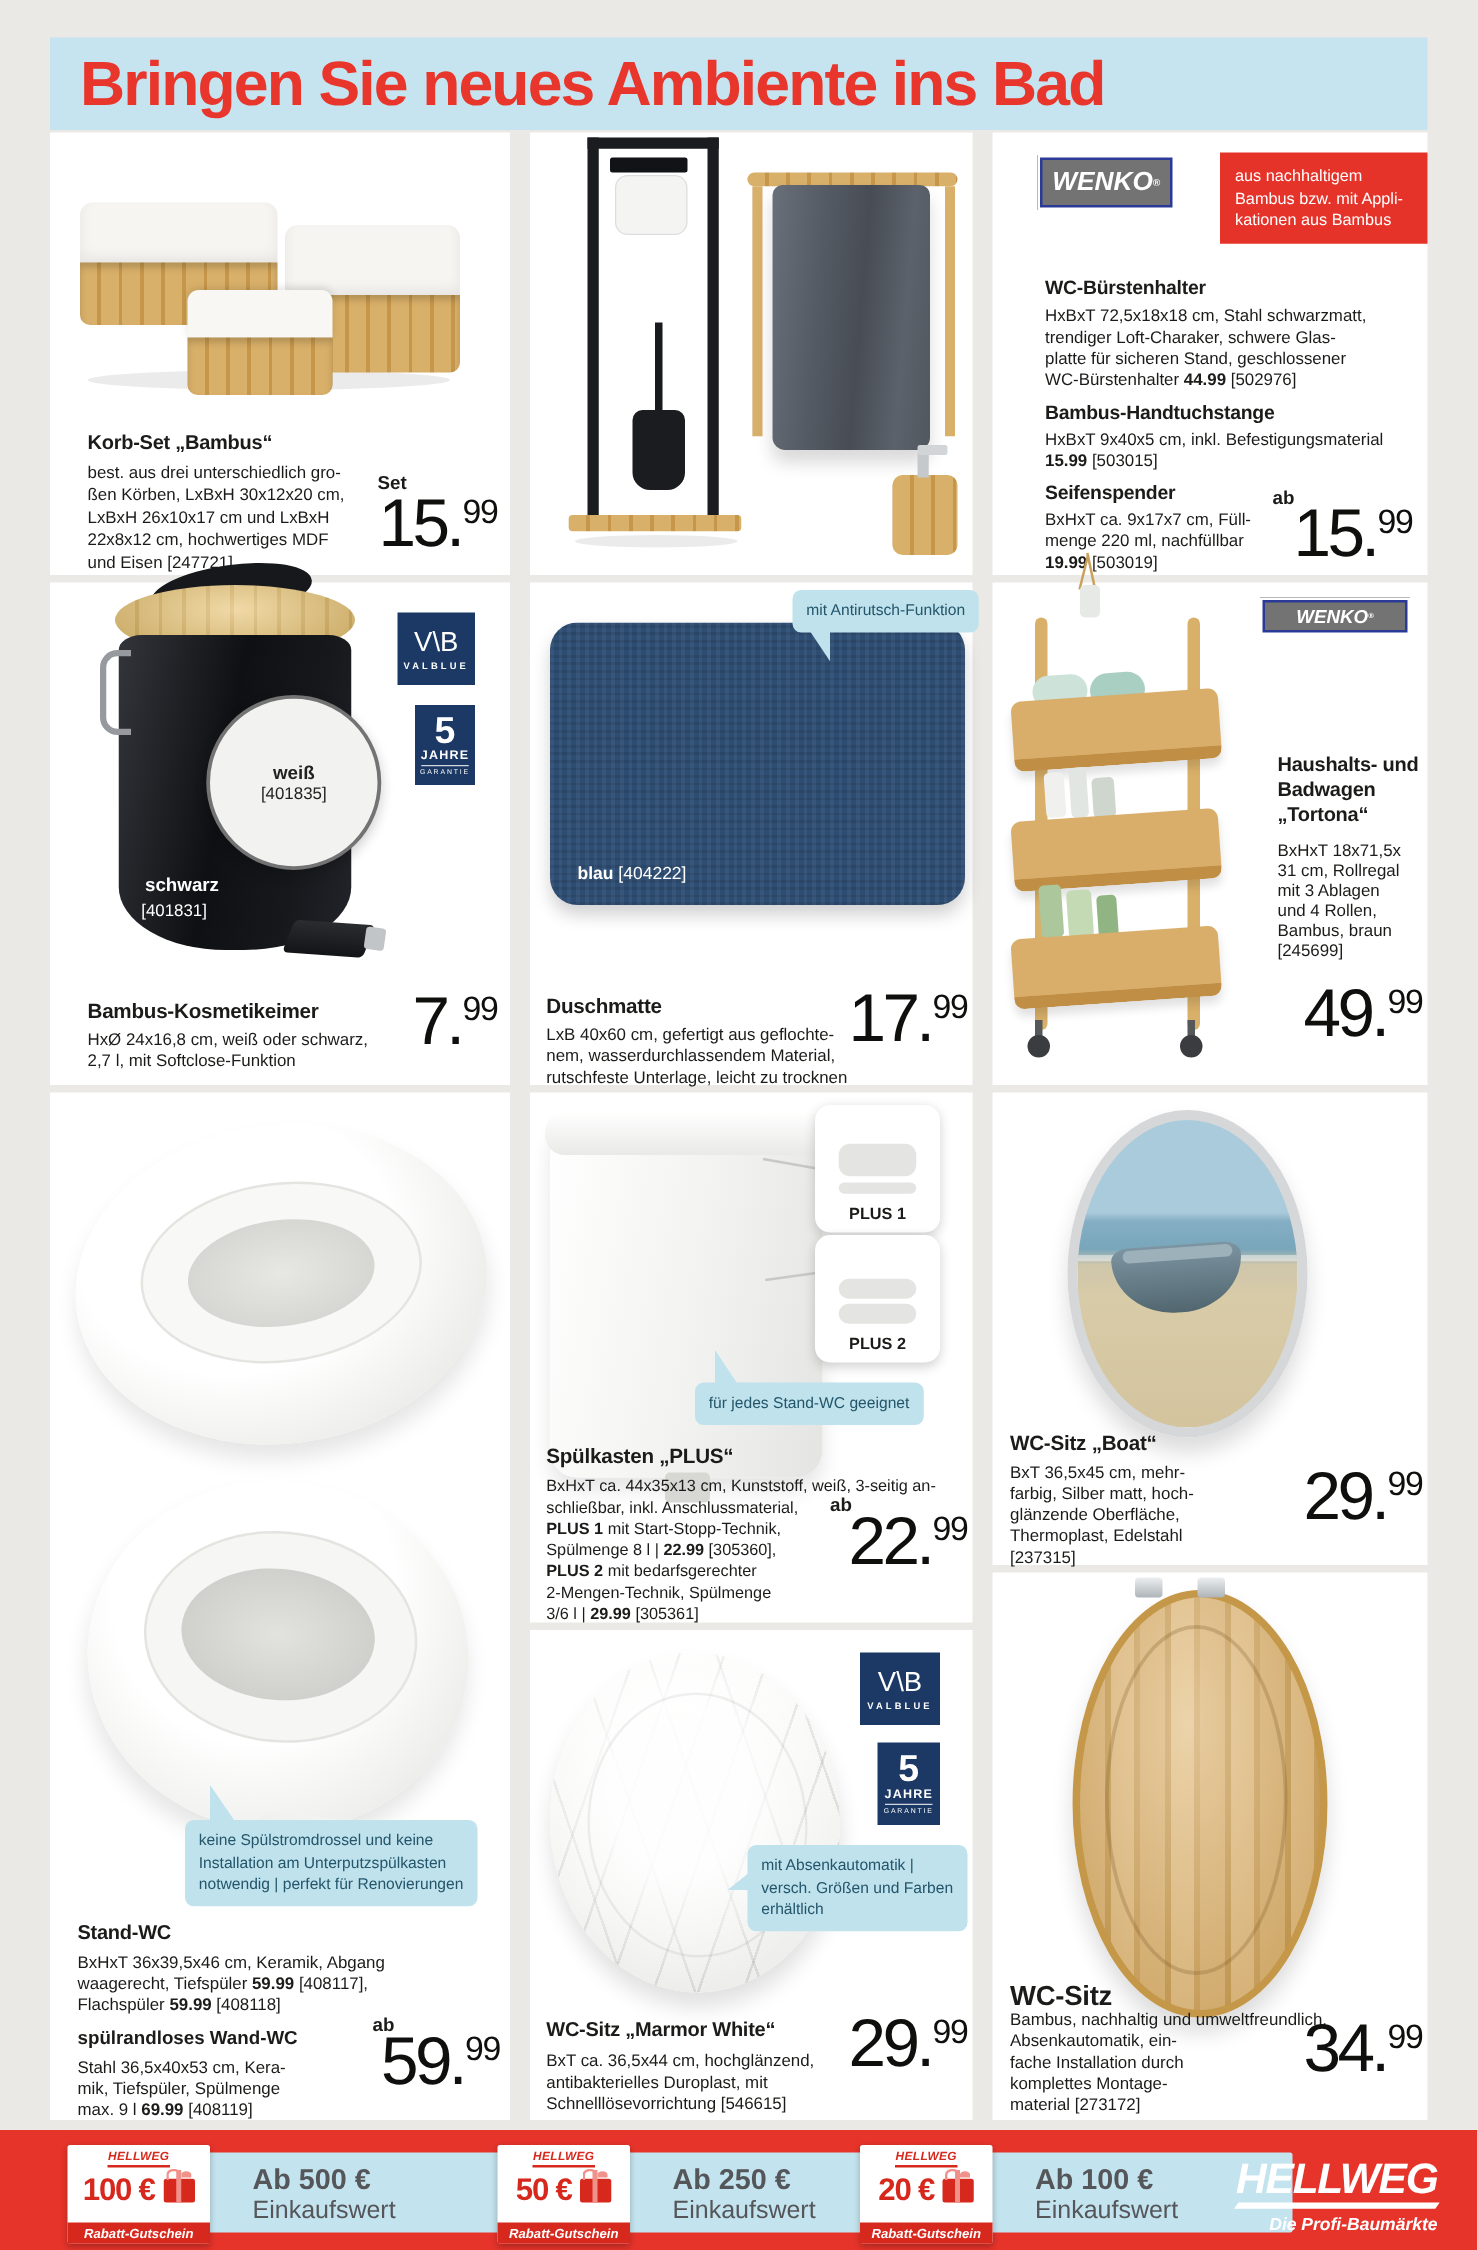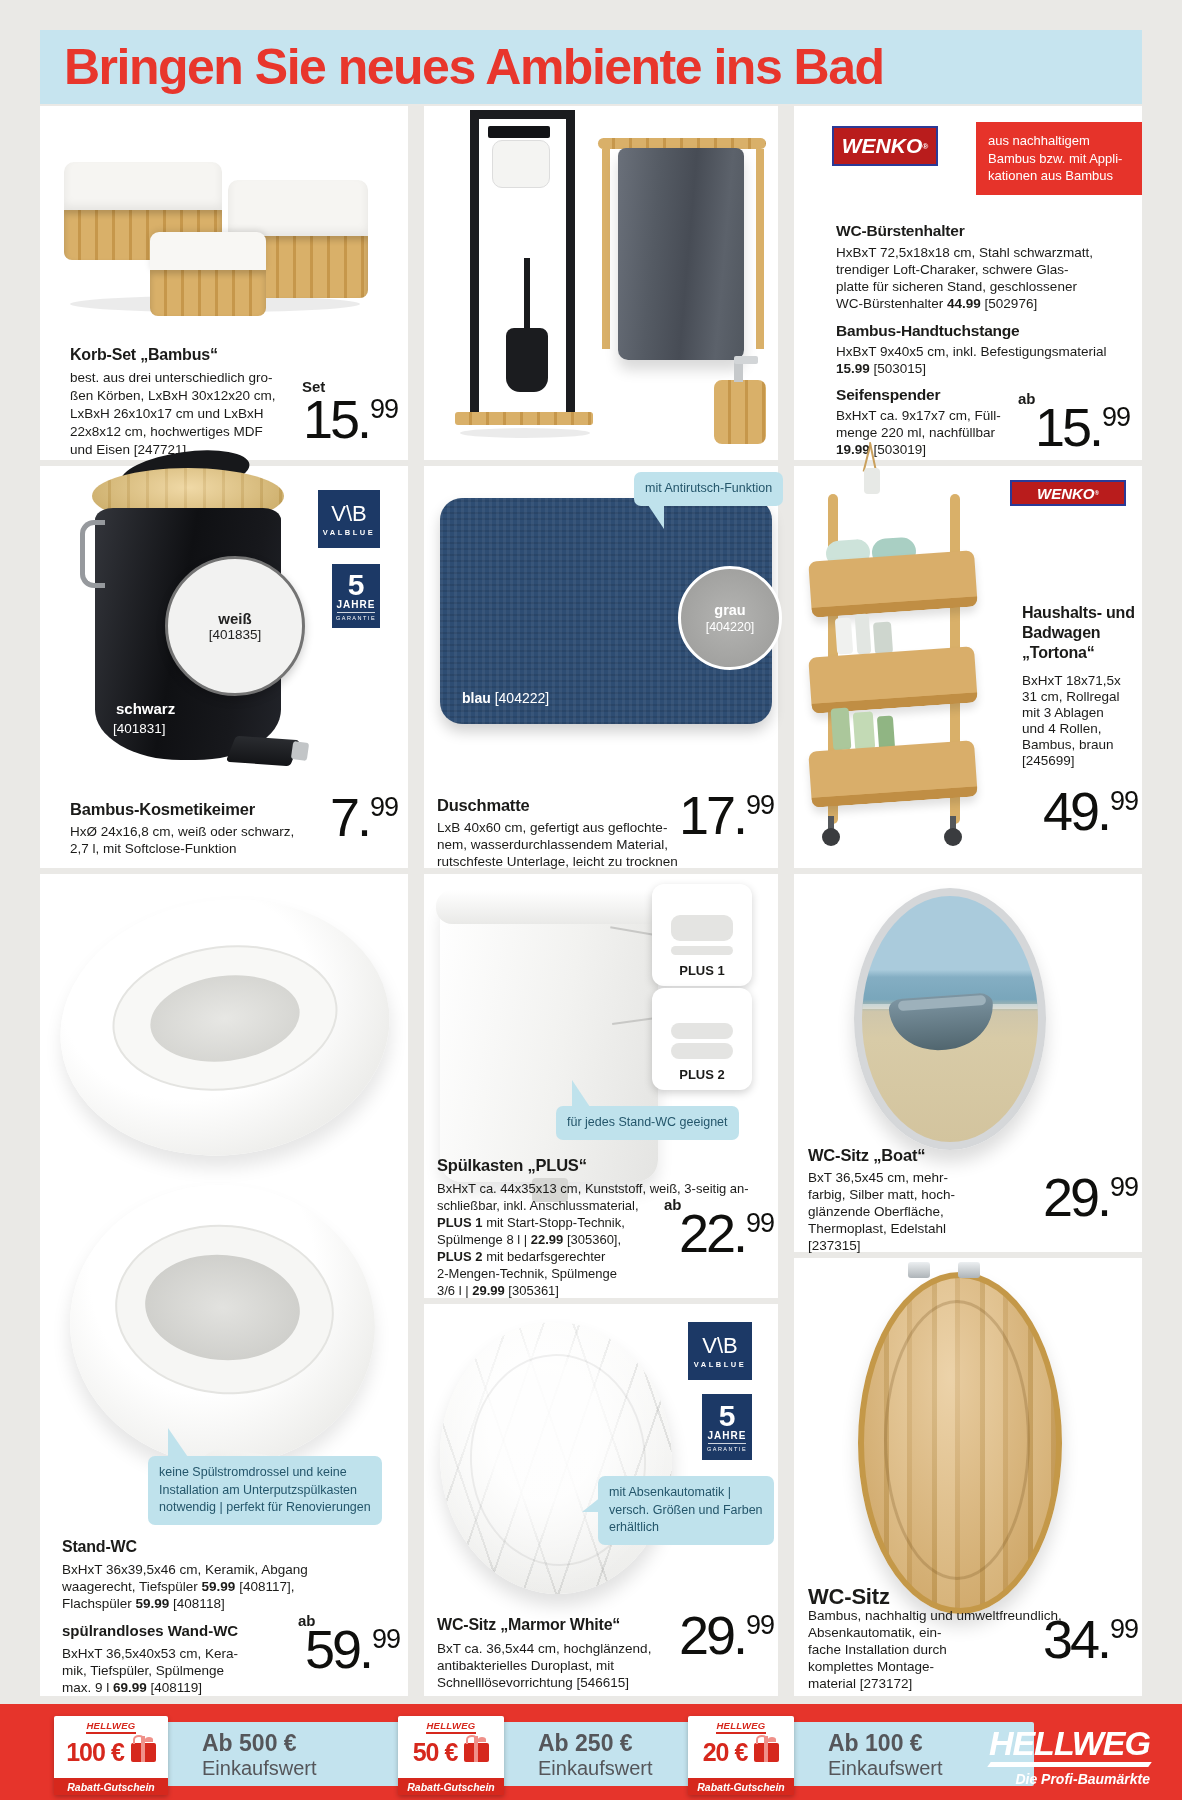--- a/index.html
+++ b/index.html
@@ -13,21 +13,21 @@
   .b{font-weight:bold}
   .price{position:absolute;display:flex;justify-content:flex-end;align-items:flex-start;font-weight:normal;color:#0f0f0d}
   .pi{font-size:54px;line-height:46px;letter-spacing:-3px}
   .ps{font-size:27px;line-height:26px;letter-spacing:-1px;margin-left:1px}
   .ab{position:absolute;font-size:15px;font-weight:bold}
   .callout{position:absolute;background:#bfe2ec;border-radius:7px;color:#24566b;font-size:12.5px;line-height:17.5px;padding:8px 11px;white-space:nowrap}
   .tail{position:absolute;width:0;height:0}
   .bamboo{background:repeating-linear-gradient(90deg,#d9b069 0 14px,#c6974b 14px 17px)}
   .header-band{position:absolute;left:40px;top:30px;width:1102px;height:74px;background:#c6e4ef}
   .title{position:absolute;left:24px;top:8px;font-size:50px;font-weight:bold;letter-spacing:-1.5px;color:#e8362c;white-space:nowrap}
-  .wenko{position:absolute;background:#b91c1c;color:#fff;display:flex;align-items:center;justify-content:center;font-style:italic;font-weight:bold;box-shadow:inset 0 0 0 2px #fff,inset 0 0 0 4px #2b3a96}
+  .wenko{position:absolute;background:#737373;color:#fff;display:flex;align-items:center;justify-content:center;font-style:italic;font-weight:bold;box-shadow:inset 0 0 0 2px #fff,inset 0 0 0 4px #2b3a96}
   .badge{position:absolute;background:#e6332a;color:#fff;font-size:13px;line-height:17.5px;padding:10px 12px}
   .valblue{position:absolute;background:#1c3966;color:#fff;display:flex;flex-direction:column;align-items:center;justify-content:center}
   .vb-mark{font-size:22px;font-weight:normal;line-height:24px}
   .vb-name{font-size:7.5px;letter-spacing:2.5px;font-weight:bold;margin-top:2px}
   .fivej{position:absolute;background:#1c3966;color:#fff;display:flex;flex-direction:column;align-items:center;justify-content:center;text-align:center}
   .fj-num{font-size:30px;font-weight:bold;line-height:28px}
   .fj-w1{font-size:10px;font-weight:bold;letter-spacing:1px;border-bottom:1px solid rgba(255,255,255,.8);padding-bottom:2px}
   .fj-w2{font-size:5.5px;letter-spacing:1.5px;margin-top:2px}
   .swatch{position:absolute;border-radius:50%;display:flex;flex-direction:column;align-items:center;justify-content:center;text-align:center}
   .sw-label{font-size:14.5px;font-weight:bold;line-height:17px}
@@ -177,24 +177,20 @@
   <div class="price" style="left:260px;top:794px;width:138px">
     <span class="pi">7.</span>
       <span class="ps">99</span>
   </div>
 
   <div class="abs" style="left:440px;top:498px;width:332px;height:226px;border-radius:22px;background:repeating-linear-gradient(90deg,rgba(255,255,255,.05) 0 3px,rgba(0,0,0,0) 3px 7px),repeating-linear-gradient(0deg,rgba(0,0,0,.10) 0 2px,rgba(0,0,0,0) 2px 6px),#2e4d73;box-shadow:0 8px 14px rgba(0,0,0,.18)"></div>
   <div class="callout" style="left:634px;top:472px">
     <div>mit Antirutsch-Funktion</div>
   </div>
   <div class="tail" style="left:648px;top:505px;border-top:24px solid #bfe2ec;border-left:16px solid transparent"></div>
-  <div class="swatch" style="left:678px;top:566px;width:98px;height:98px;background:radial-gradient(#b4b4b2,#9a9a98);border:3px solid #fff">
-    <div class="sw-label" style="color:#fff">grau</div>
-    <div class="sw-art" style="color:#fff">[404220]</div>
-  </div>
   <div class="t" style="left:462px;top:690px;color:#fff;font-size:14px">
     <span class="b">blau</span> <span>[404222]</span>
   </div>
   <div class="h" style="left:437px;top:796px;font-size:16.5px">Duschmatte</div>
   <div class="t" style="left:437px;top:819px">LxB 40x60 cm, gefertigt aus geflochte-</div>
   <div class="t" style="left:437px;top:836px">nem, wasserdurchlassendem Material,</div>
   <div class="t" style="left:437px;top:853px">rutschfeste Unterlage, leicht zu trocknen</div>
   <div class="price" style="left:640px;top:792px;width:134px">
     <span class="pi">17.</span>
       <span class="ps">99</span>
@@ -257,21 +253,21 @@
 
   <div class="h" style="left:62px;top:1538px">Stand-WC</div>
   <div class="t" style="left:62px;top:1561px">BxHxT 36x39,5x46 cm, Keramik, Abgang</div>
   <div class="t" style="left:62px;top:1578px">
     <span>waagerecht, Tiefspüler </span><span class="b">59.99</span><span> [408117],</span>
   </div>
   <div class="t" style="left:62px;top:1595px">
     <span>Flachspüler </span><span class="b">59.99</span><span> [408118]</span>
   </div>
   <div class="h2" style="left:62px;top:1622px">spülrandloses Wand-WC</div>
-  <div class="t" style="left:62px;top:1645px">BxHxT 36,5x40x53 cm, Kera-</div>
+  <div class="t" style="left:62px;top:1645px">Stahl 36,5x40x53 cm, Kera-</div>
   <div class="t" style="left:62px;top:1662px">mik, Tiefspüler, Spülmenge</div>
   <div class="t" style="left:62px;top:1679px">
     <span>max. 9 l </span><span class="b">69.99</span><span> [408119]</span>
   </div>
   <div class="ab" style="left:298px;top:1612px">ab</div>
   <div class="price" style="left:270px;top:1626px;width:130px">
     <span class="pi">59.</span>
       <span class="ps">99</span>
   </div>
 

